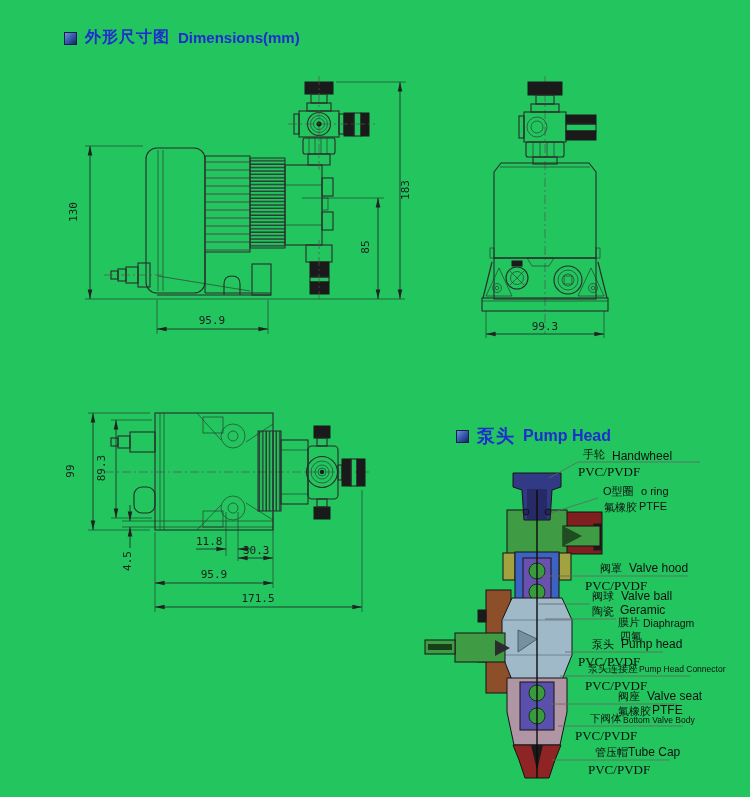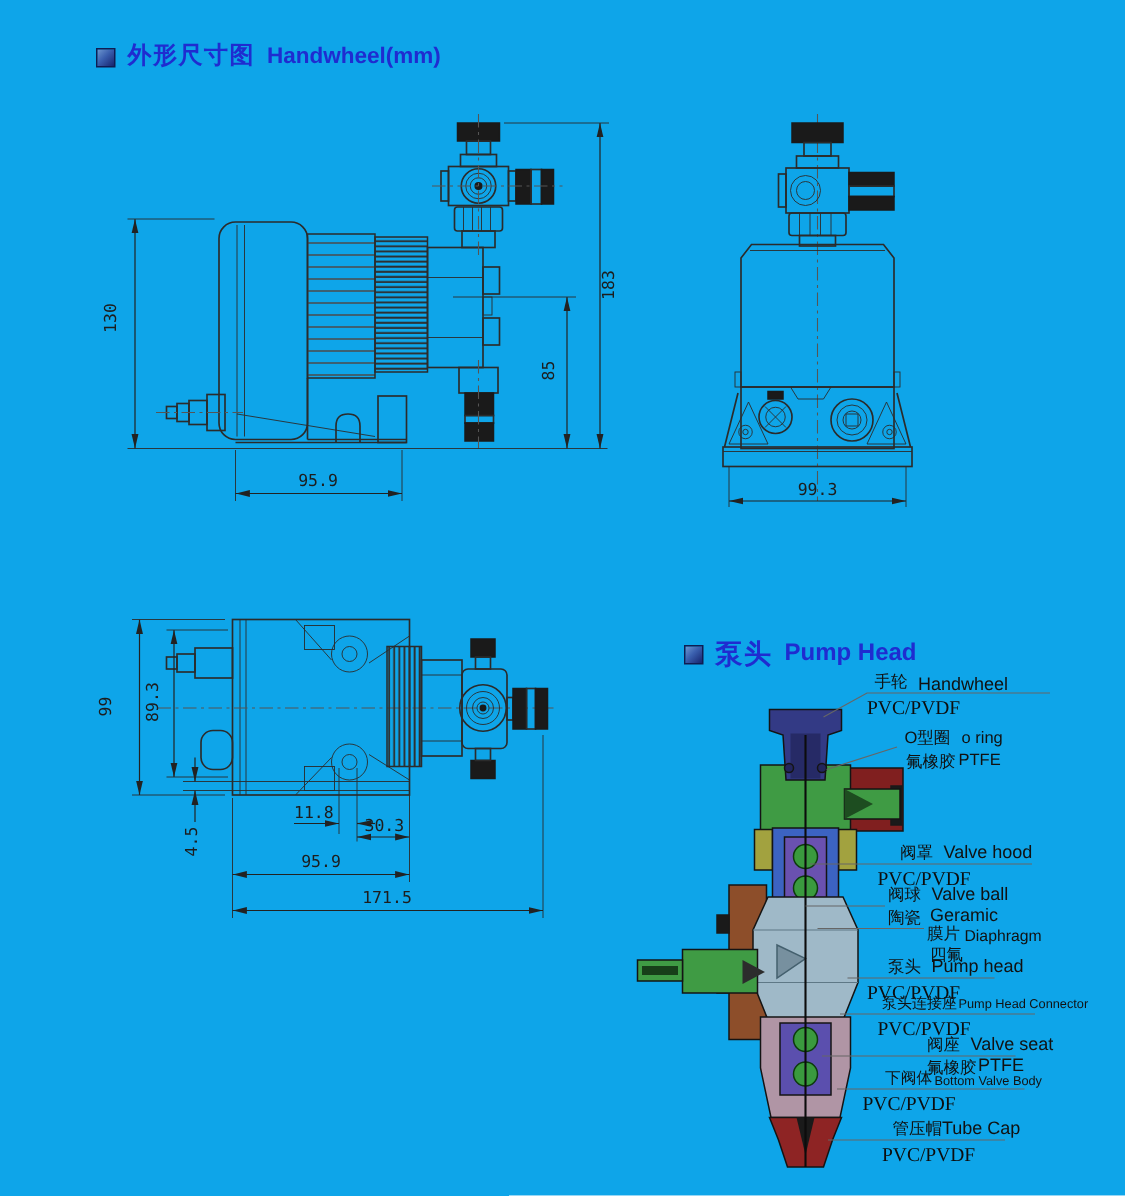--- a/index.html
+++ b/index.html
@@ -1,16 +1,16 @@
 <!DOCTYPE html>
 <html><head>
 <meta charset="utf-8">
 <style>
   html,body{margin:0;padding:0;background:#fff;}
-  .canvas{position:relative;width:750px;height:797px;background:#0ea5e9;overflow:hidden;
+  .canvas{position:relative;width:750px;height:797px;background:#22c55e;overflow:hidden;
           font-family:"Liberation Sans", sans-serif;}
   .hdr{position:absolute;display:flex;align-items:center;gap:8px;white-space:nowrap;}
   .bullet{display:inline-block;width:11px;height:11px;margin-top:1px;
           background:linear-gradient(135deg,#6d96cf 0%,#3a5fae 45%,#16246e 100%);
           border:1px solid #101c52;}
   .hzh{font-size:16px;font-weight:bold;letter-spacing:1px;}
   .hen{font-size:15px;font-weight:bold;}
   svg{position:absolute;overflow:visible;}
   .out{stroke:#2b2b2b;stroke-width:1.1;fill:none;}
   .thin{stroke:#2b2b2b;stroke-width:0.6;fill:none;}
@@ -25,21 +25,21 @@
   .ptr{stroke:#666;stroke-width:0.8;fill:none;}
 </style>
 </head>
 <body>
 
 <div class="canvas">
 
   <div class="hdr" style="left:64px;top:27px;">
     <span class="bullet"></span>
     <span class="hzh" style="color:#1f2cd0;">外形尺寸图</span>
-    <span class="hen" style="color:#1f2cd0;">Handwheel(mm)</span>
+    <span class="hen" style="color:#1f2cd0;">Dimensions(mm)</span>
   </div>
 
   <svg viewBox="55 70 370 292" style="left:55px;top:70px;" width="370" height="292">
     <defs>
       <marker id="m1" viewBox="0 0 10 6" refX="10" refY="3" markerWidth="12" markerHeight="7.2" orient="auto-start-reverse">
         <path d="M0,0.6 L10,3 L0,5.4 Z" fill="#222"></path>
       </marker>
       <pattern id="fins1" width="6" height="8" patternUnits="userSpaceOnUse">
         <line x1="0" y1="2" x2="6" y2="2" stroke="#4a4a4a" stroke-width="1"></line>
       </pattern>

